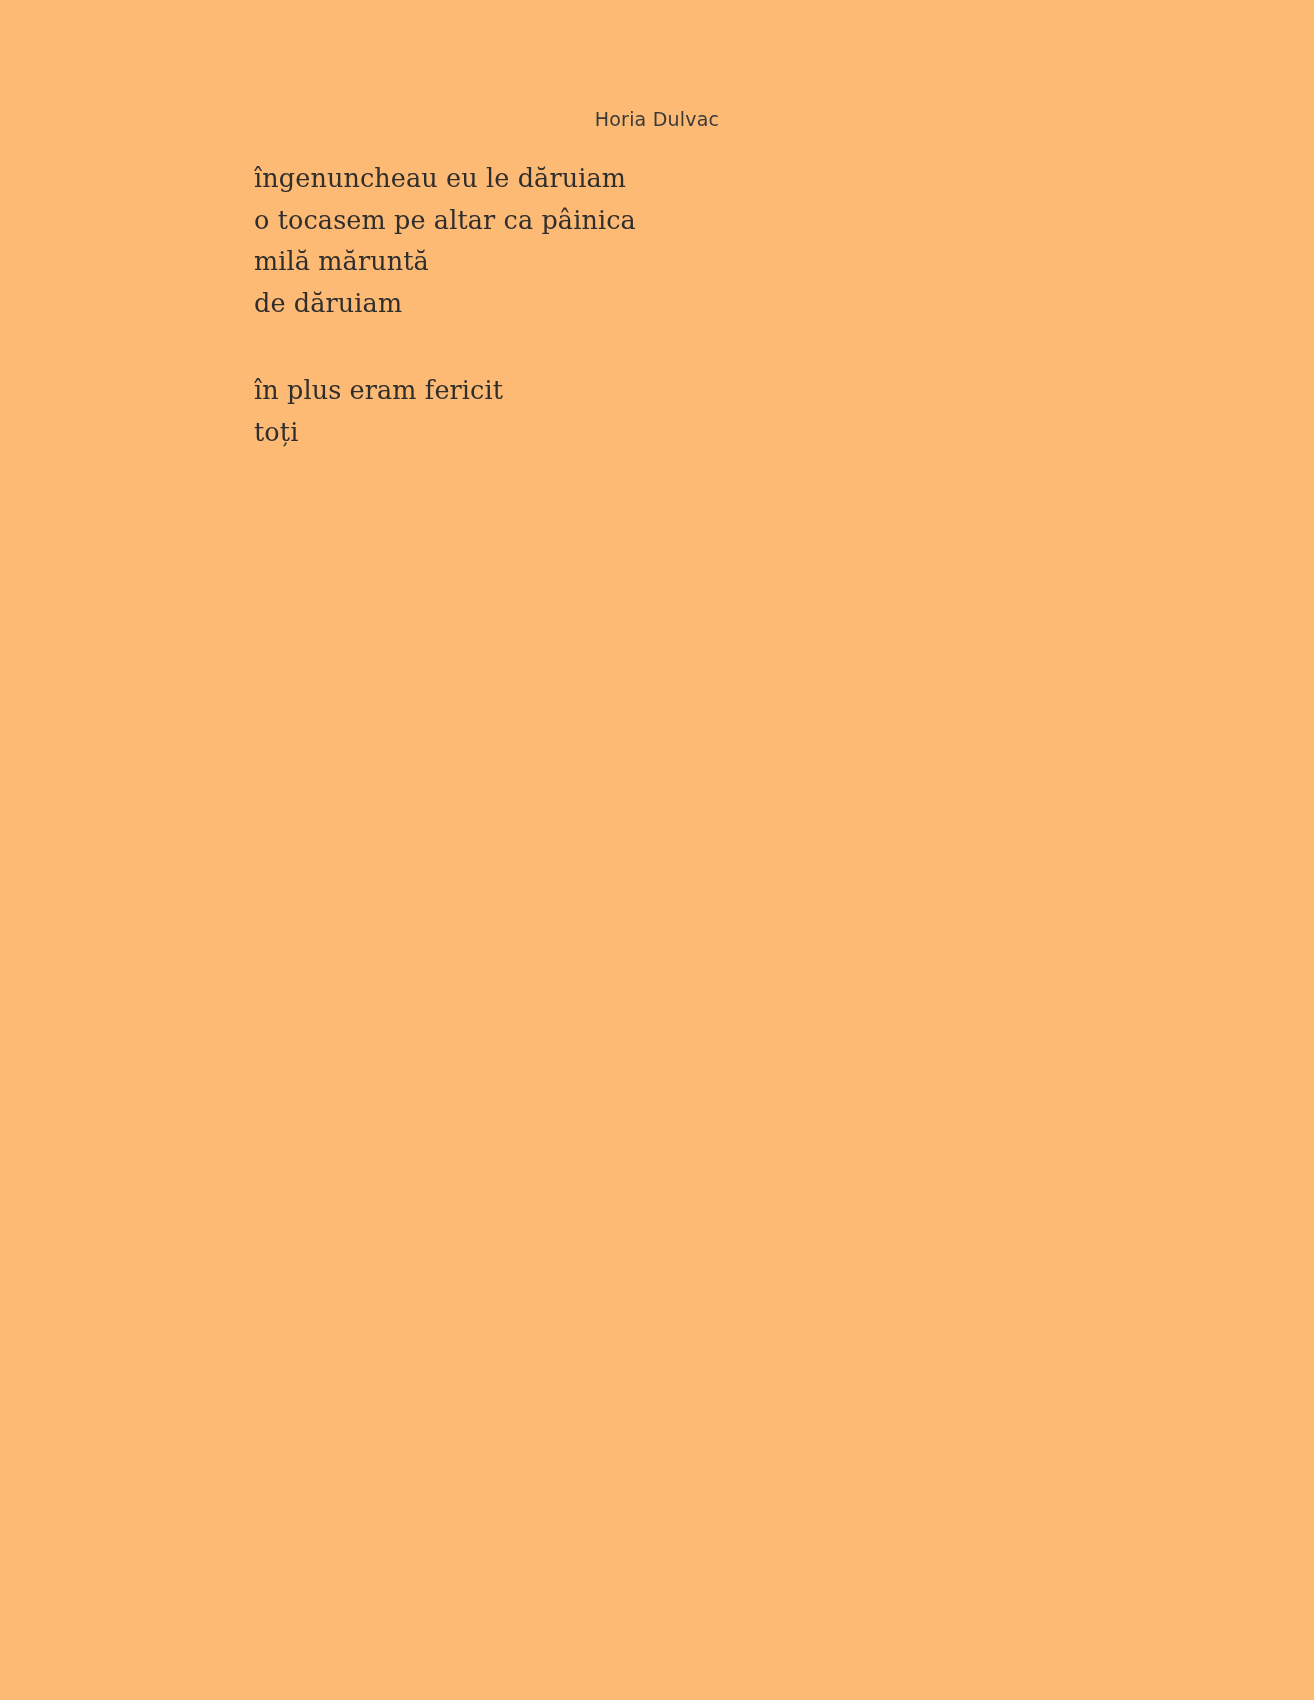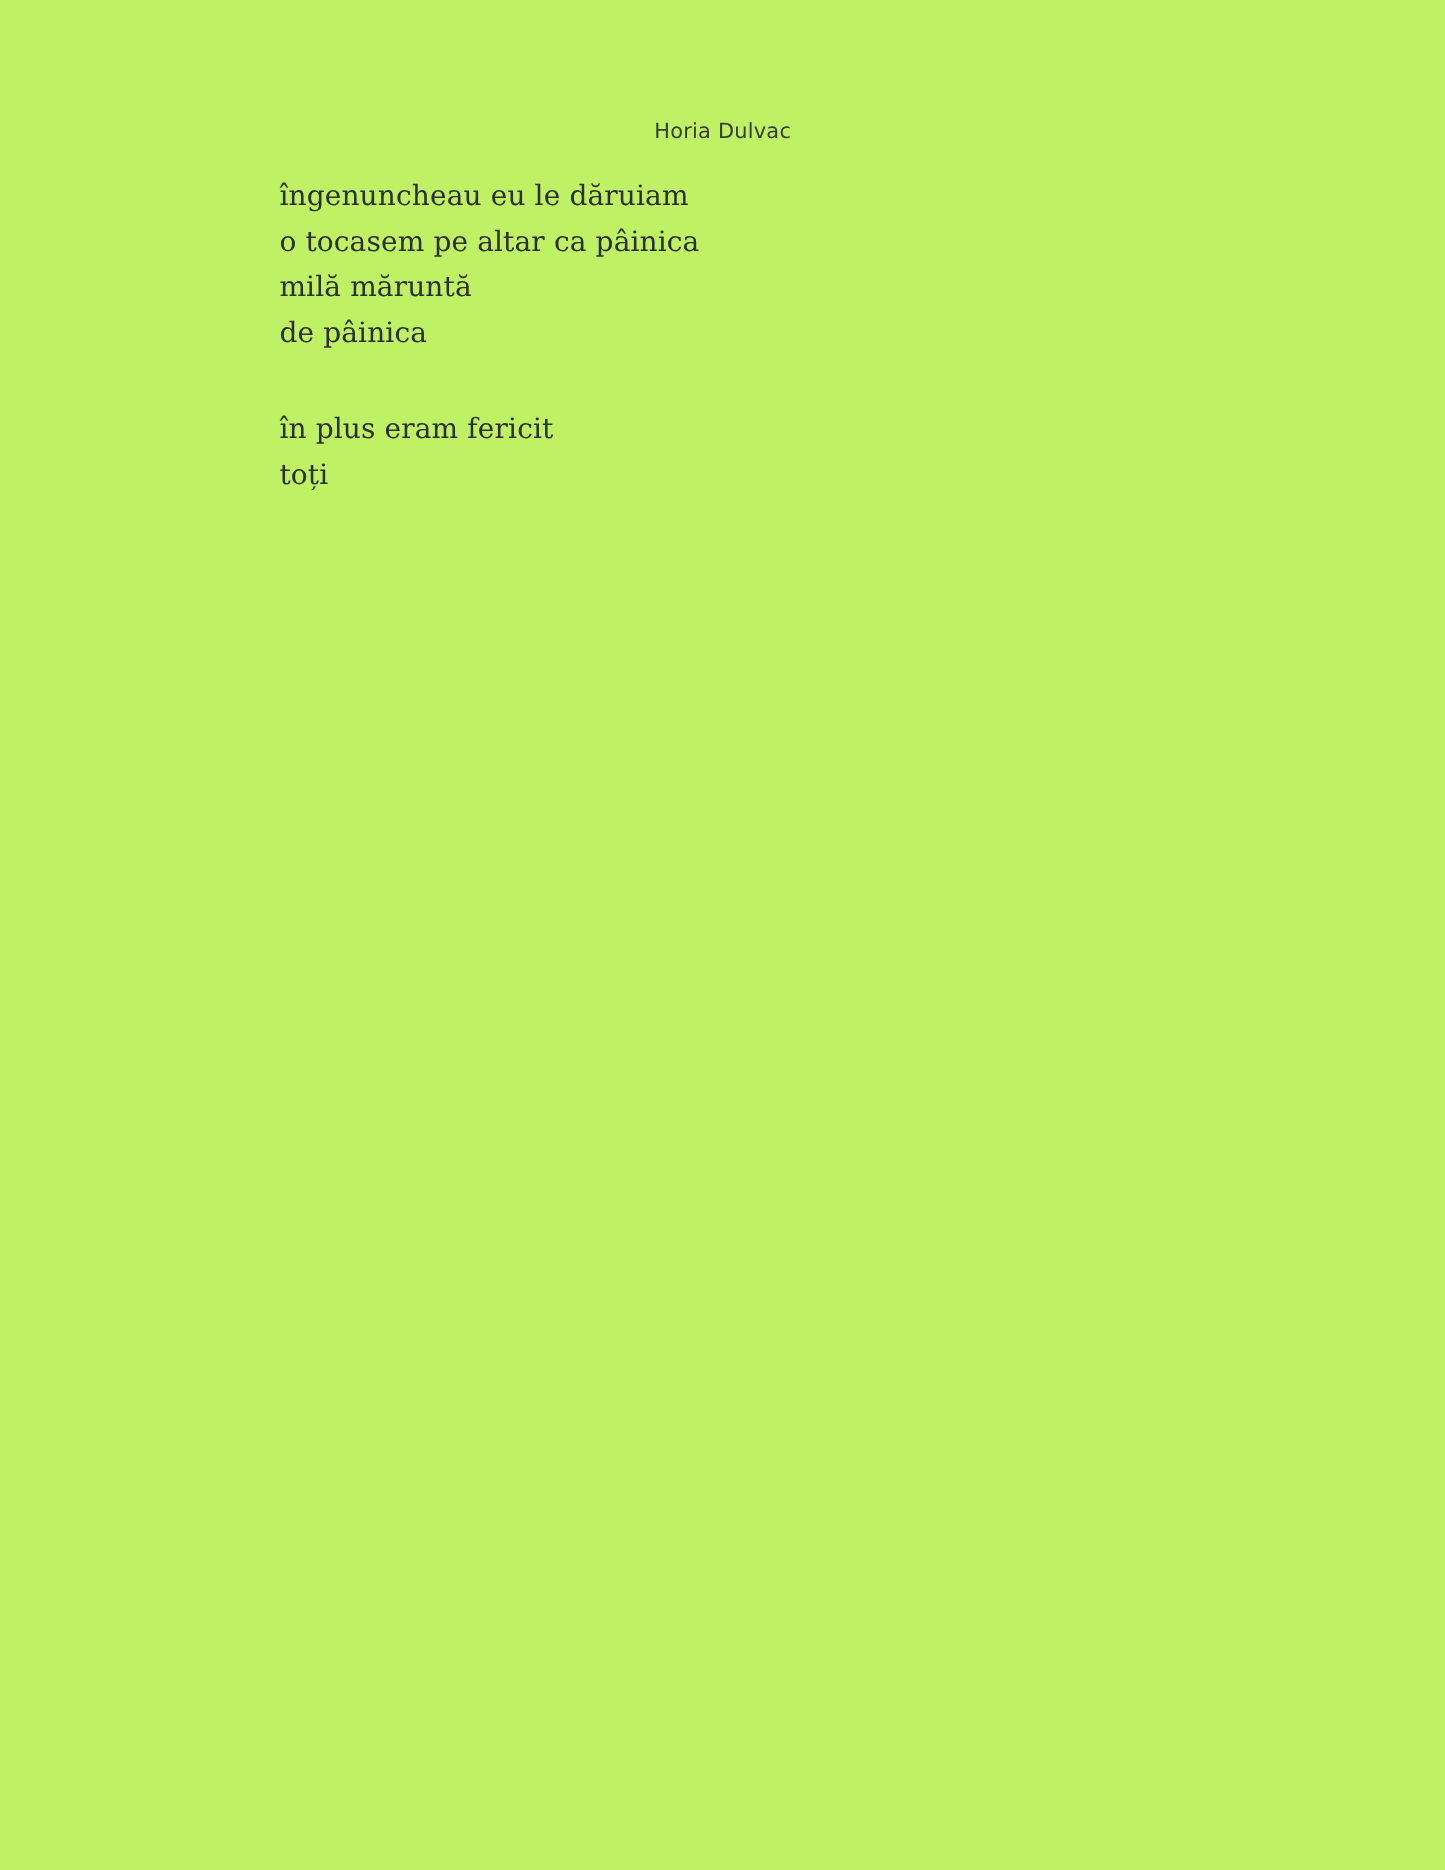--- a/index.html
+++ b/index.html
@@ -4,21 +4,21 @@
 <style>
   html, body {
     margin: 0;
     padding: 0;
     background: #ffffff;
   }
   .page {
     position: relative;
     width: 1314px;
     height: 1700px;
-    background: #bef264;
+    background: #fdba74;
     margin: 0 auto;
     overflow: hidden;
   }
   .running-head {
     position: absolute;
     top: 108px;
     left: 0;
     width: 1314px;
     text-align: center;
     font-family: "DejaVu Sans", sans-serif;
@@ -53,21 +53,21 @@
 <div class="page">
 
   <div class="running-head">Horia Dulvac</div>
 
   <div class="poem">
 
     <div class="stanza">
       <div class="line">îngenuncheau eu le dăruiam</div>
       <div class="line">o tocasem pe altar ca pâinica</div>
       <div class="line">milă măruntă</div>
-      <div class="line">de pâinica</div>
+      <div class="line">de dăruiam</div>
     </div>
 
     <div class="stanza">
       <div class="line">în plus eram fericit</div>
       <div class="line">toți</div>
     </div>
 
   </div>
 
 </div>

